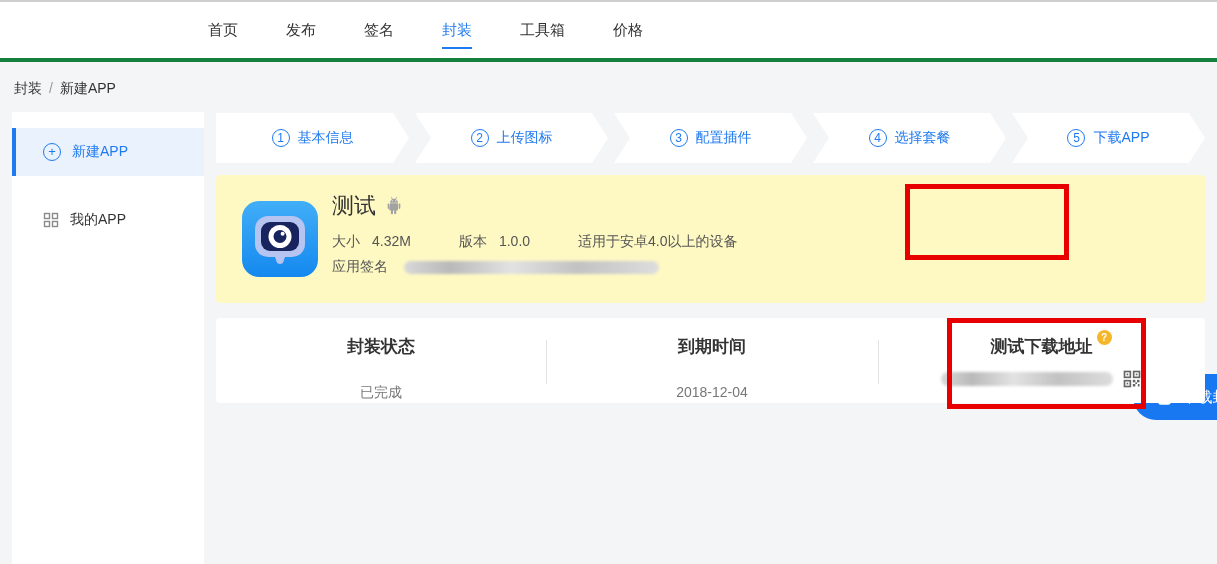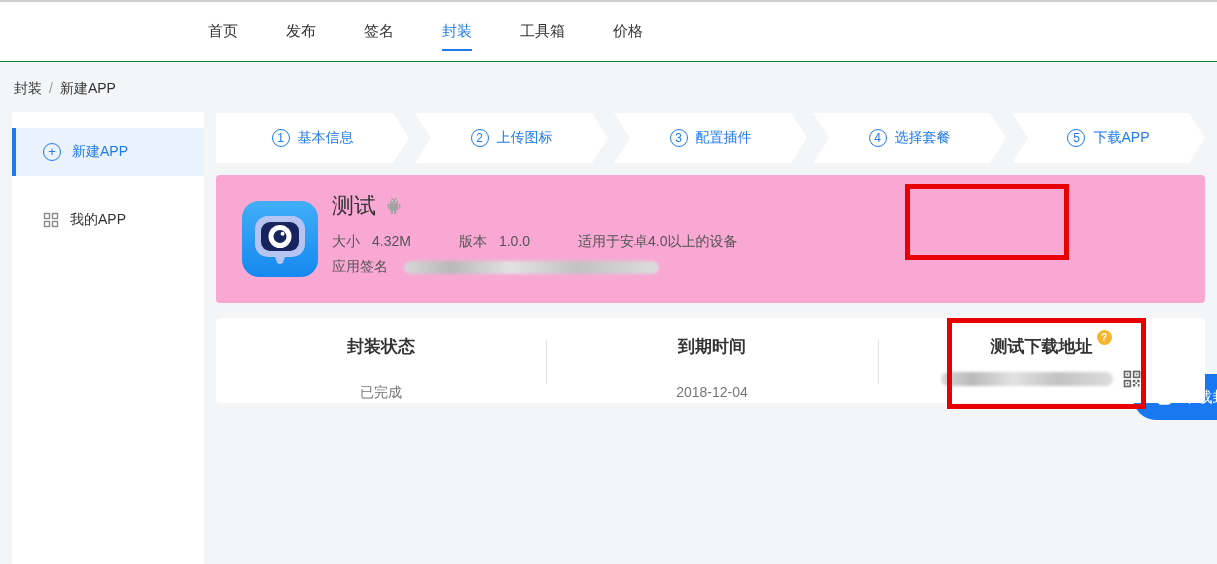--- a/index.html
+++ b/index.html
@@ -1,21 +1,21 @@
 <!DOCTYPE html>
 <html><head>
 <meta charset="utf-8">
 <style>
   * { margin:0; padding:0; box-sizing:border-box; }
   body { font-family:"Liberation Sans","DejaVu Sans",sans-serif; background:#f4f5f7; }
   #screen { position:relative; width:1217px; height:564px; background:#f4f5f7; overflow:hidden; }
 
   
   .topnav { position:absolute; left:0; top:0; width:1217px; height:62px; background:#fff;
-            border-top:2px solid #cfcfcf; border-bottom:1px solid #15803d;
+            border-top:2px solid #cfcfcf; border-bottom:4px solid #15803d;
             display:flex; align-items:center; padding-left:208px; gap:48px; }
   .nav-item { font-size:15px; color:#333; height:60px; display:flex; align-items:center;
               position:relative; cursor:pointer; }
   .nav-item.active { color:#1f7af0; }
   .nav-item.active::after { content:""; position:absolute; left:0; right:0; bottom:11px;
                             height:2px; background:#1f7af0; }
 
   
   .breadcrumb { position:absolute; left:14px; top:80px; font-size:14px; color:#333; }
   .breadcrumb .sep { color:#999; margin:0 7px; }
@@ -34,21 +34,21 @@
   .steps { position:absolute; left:216px; top:113px; width:989px; height:50px; display:flex; gap:6px; }
   .step { flex:1; background:#fff; display:flex; align-items:center; justify-content:center; gap:8px;
           clip-path:polygon(0 0, calc(100% - 16px) 0, 100% 50%, calc(100% - 16px) 100%, 0 100%, 16px 50%);
           cursor:pointer; }
   .step.first { clip-path:polygon(0 0, calc(100% - 16px) 0, 100% 50%, calc(100% - 16px) 100%, 0 100%); }
   .step-num { width:18px; height:18px; border:1px solid #1f7af0; border-radius:50%; color:#1f7af0;
               font-size:12px; line-height:17px; text-align:center; }
   .step-label { color:#1f7af0; font-size:14px; }
 
   
-  .card1 { position:absolute; left:216px; top:175px; width:989px; height:128px; background:#f9a8d4; border-radius:4px; }
+  .card1 { position:absolute; left:216px; top:175px; width:989px; height:128px; background:#fef9c3; border-radius:4px; }
   .app-icon { position:absolute; left:24px; top:24px; width:80px; height:80px; }
   .app-title-row { position:absolute; left:116px; top:16px; display:flex; align-items:center; gap:8px; }
   .app-title { font-size:22px; color:#333; }
   .meta-row { position:absolute; left:116px; top:58px; font-size:14px; color:#555; }
   .meta-row .v { margin-left:12px; color:#555; }
   .meta-row .gap { margin-left:48px;margin-top:16px; }
   .sig-row { position:absolute; left:116px; top:83px; display:flex; align-items:center; font-size:14px; color:#555; }
   .blur-bar { background:linear-gradient(90deg,#d8d8d8,#b9b9b9 18%,#e2e2e2 42%,#c2c2c2 68%,#dddddd);
               filter:blur(1.6px); border-radius:7px; }
   .sig-blur { width:255px; height:13px; margin-left:16px; }

